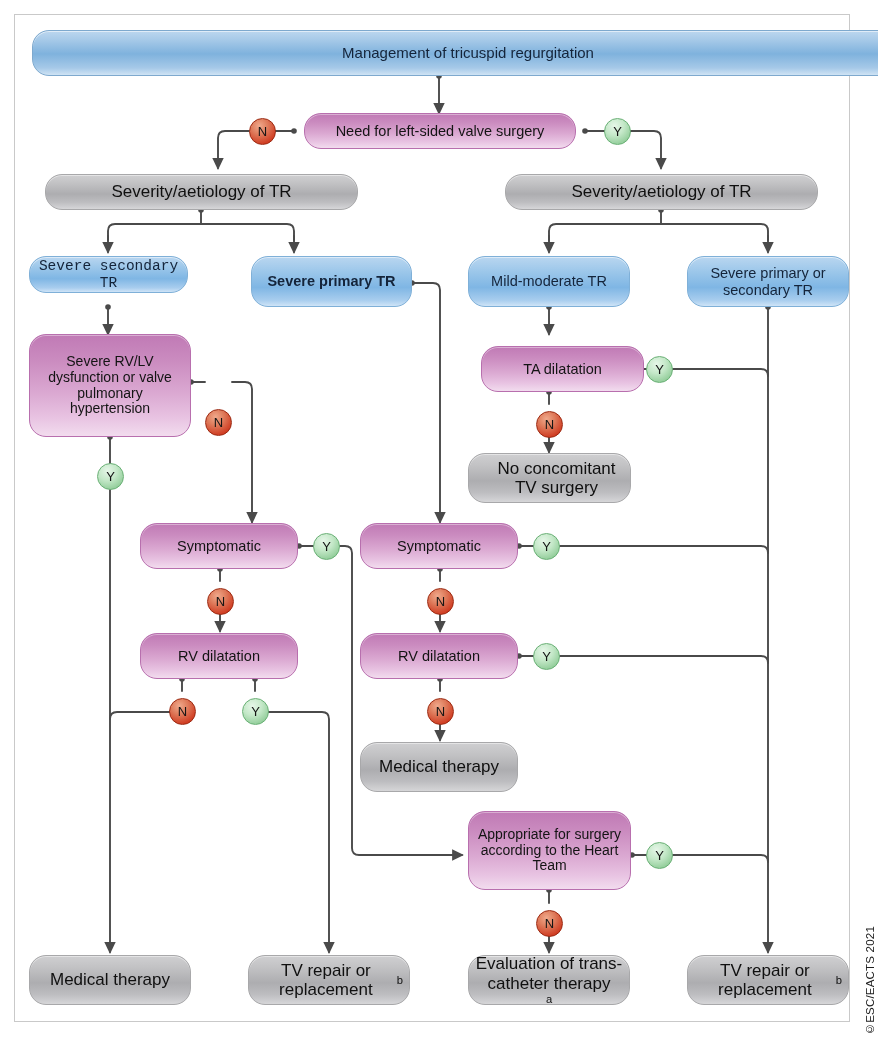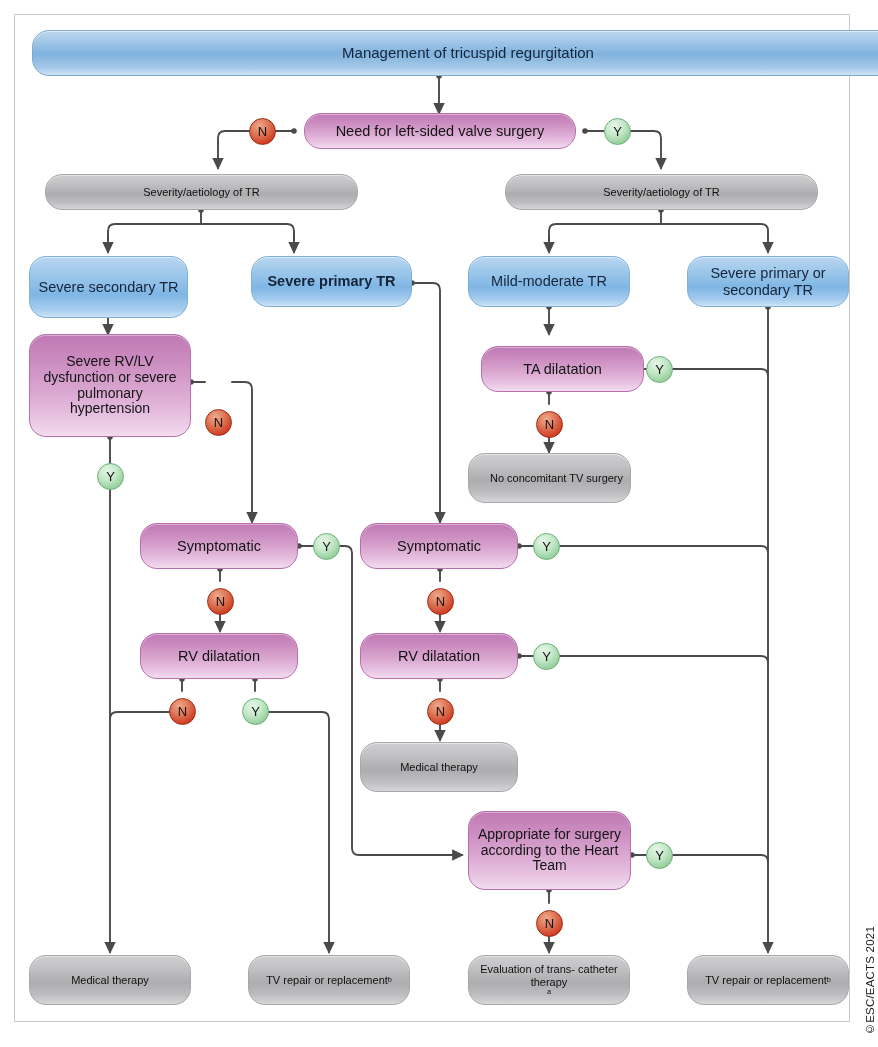--- a/index.html
+++ b/index.html
@@ -21,21 +21,21 @@
   .n-blue{
     background:linear-gradient(to bottom,#b9d6f0 0%,#9cc7ea 30%,#7fb6e4 62%,#a8cdee 88%,#cfe4f7 100%);
     border:1px solid #7fb0d8;font-size:14.5px;color:#14243a;
     box-shadow:inset 0 1px 0 rgba(255,255,255,.5);}
   .n-pink{
     background:linear-gradient(to bottom,#c07ab5 0%,#cb8cc0 26%,#dba9d2 58%,#e8c3e2 82%,#f2dcee 100%);
     border:1px solid #b86fae;font-size:14.5px;color:#141414;
     box-shadow:inset 0 1px 0 rgba(255,255,255,.4);}
   .n-gray{
     background:linear-gradient(to bottom,#cfcfd1 0%,#c2c2c4 24%,#adadb0 56%,#bdbdc0 80%,#d6d6d8 100%);
-    border:1px solid #a8a8aa;font-size:11px;color:#101010;
+    border:1px solid #a8a8aa;font-size:17px;color:#101010;
     box-shadow:inset 0 1px 0 rgba(255,255,255,.45);}
 
   .badge{position:absolute;width:27px;height:27px;border-radius:50%;
          display:flex;align-items:center;justify-content:center;
          font-size:13px;font-weight:400;color:#141414;box-sizing:border-box;
          font-family:"Liberation Sans",sans-serif;}
   .badge.n{background:radial-gradient(circle at 38% 28%,#f0a98c 0%,#e08060 32%,#cf3a20 78%,#b32a14 100%);
            border:1px solid #9c2a12;}
   .badge.y{background:radial-gradient(circle at 38% 28%,#e6f6e8 0%,#c4e8c8 40%,#8ecb96 82%,#6fb87a 100%);
            border:1px solid #69b075;}
@@ -154,29 +154,29 @@
   </svg>
 
   <div class="node n-title" style="left:32px;top:30px;width:872px;height:46px;">Management of tricuspid regurgitation</div>
 
   <div class="node n-pink" style="left:304px;top:113px;width:272px;height:36px;">Need for left-sided valve surgery</div>
 
   <div class="node n-gray" style="left:45px;top:174px;width:313px;height:36px;">Severity/aetiology of TR</div>
 
   <div class="node n-gray" style="left:505px;top:174px;width:313px;height:36px;">Severity/aetiology of TR</div>
 
-  <div class="node n-blue" style="left:29px;top:256px;width:159px;height:62px;">Severe secondary TR</div>
+  <div class="node n-blue" style="left:29px;top:256px;width:159px;height:37px;font-family:Liberation Mono, monospace;">Severe secondary TR</div>
 
   <div class="node n-blue" style="left:251px;top:256px;width:161px;height:51px;font-weight:bold;">Severe primary TR</div>
 
   <div class="node n-blue" style="left:468px;top:256px;width:162px;height:51px;">Mild-moderate TR</div>
 
   <div class="node n-blue" style="left:687px;top:256px;width:162px;height:51px;">Severe primary or secondary TR</div>
 
-  <div class="node n-pink" style="left:29px;top:334px;width:162px;height:103px;font-size:14px;">Severe RV/LV dysfunction or severe pulmonary hypertension</div>
+  <div class="node n-pink" style="left:29px;top:334px;width:162px;height:103px;font-size:14px;">Severe RV/LV dysfunction or valve pulmonary hypertension</div>
 
   <div class="node n-pink" style="left:468px;top:346px;width:163px;height:46px;margin-left:13px;">TA dilatation</div>
 
   <div class="node n-gray" style="left:468px;top:453px;width:163px;height:50px;padding-left:20px;">No concomitant TV surgery</div>
 
   <div class="node n-pink" style="left:140px;top:523px;width:158px;height:46px;">Symptomatic</div>
 
   <div class="node n-pink" style="left:360px;top:523px;width:158px;height:46px;">Symptomatic</div>
 
   <div class="node n-pink" style="left:140px;top:633px;width:158px;height:46px;">RV dilatation</div>

